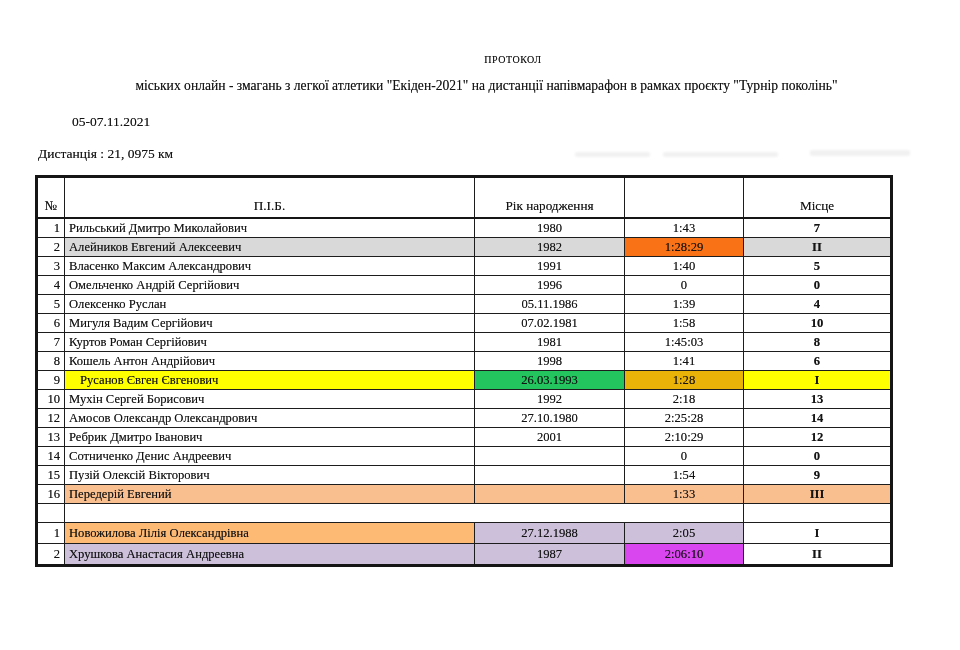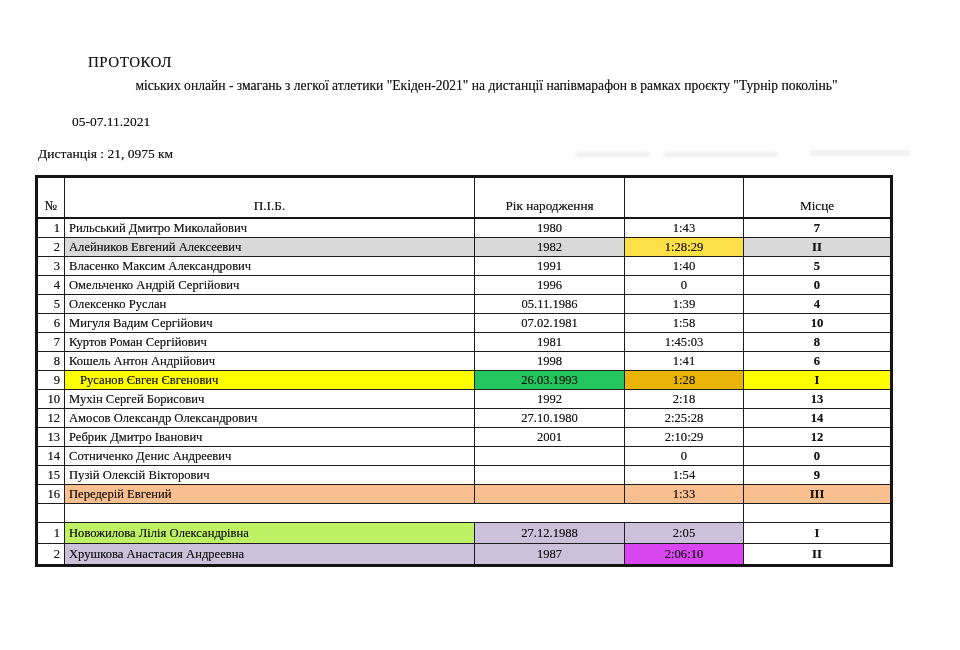--- a/index.html
+++ b/index.html
@@ -2,22 +2,22 @@
 <html><head>
 <meta charset="utf-8">
 <style>
   html,body { margin:0; padding:0; background:#ffffff; }
   .page {
     position:relative; width:960px; height:650px; background:#ffffff;
     font-family:"Liberation Serif", serif; color:#141414; overflow:hidden;
     text-shadow: 0 0 0.45px rgba(0,0,0,0.5);
   }
   .title {
-    position:absolute; top:54px; left:88px; right:0;
-    font-size:15px; letter-spacing:0.5px;
+    position:absolute; top:54px; left:66px; right:0;
+    text-align:center; font-size:10px; letter-spacing:0.5px;
   }
   .subtitle {
     position:absolute; top:78px; left:31px; right:18px;
     text-align:center; font-size:13.6px; white-space:nowrap;
   }
   .date { position:absolute; top:114px; left:72px; font-size:13.5px; }
   .distance { position:absolute; top:146px; left:38px; font-size:13.5px; }
 
   .artifact { position:absolute; background:rgba(120,120,120,0.10); border-radius:2px; filter:blur(1px); }
   .a1 { left:575px; top:152px; width:75px;  height:5px; }
@@ -81,21 +81,21 @@
           <td class="c-num">1</td>
           <td class="c-name">Рильський Дмитро Миколайович</td>
           <td class="c-year">1980</td>
           <td class="c-time">1:43</td>
           <td class="c-place">7</td>
         </tr>
         <tr>
           <td class="c-num">2</td>
           <td class="c-name" style="background: rgb(217, 217, 217);">Алейников Евгений Алексеевич</td>
           <td class="c-year" style="background: rgb(217, 217, 217);">1982</td>
-          <td class="c-time" style="background: #fde047;">1:28:29</td>
+          <td class="c-time" style="background: #f97316;">1:28:29</td>
           <td class="c-place" style="background: rgb(217, 217, 217);">II</td>
         </tr>
         <tr>
           <td class="c-num">3</td>
           <td class="c-name">Власенко Максим Александрович</td>
           <td class="c-year">1991</td>
           <td class="c-time">1:40</td>
           <td class="c-place">5</td>
         </tr>
         <tr>
@@ -186,21 +186,21 @@
     <tbody>
       <tr class="spacer">
         <td class="c-num"></td>
         <td colspan="3"></td>
         <td class="c-place"></td>
       </tr>
     </tbody>
     <tbody id="women-body" class="women">
         <tr>
           <td class="c-num">1</td>
-          <td class="c-name" style="background: #bef264;">Новожилова Лілія Олександрівна</td>
+          <td class="c-name" style="background: #fdba74;">Новожилова Лілія Олександрівна</td>
           <td class="c-year" style="background: rgb(204, 192, 218);">27.12.1988</td>
           <td class="c-time" style="background: rgb(204, 192, 218);">2:05</td>
           <td class="c-place">I</td>
         </tr>
         <tr>
           <td class="c-num">2</td>
           <td class="c-name" style="background: rgb(204, 192, 218);">Хрушкова Анастасия Андреевна</td>
           <td class="c-year" style="background: rgb(204, 192, 218);">1987</td>
           <td class="c-time" style="background: #d946ef;">2:06:10</td>
           <td class="c-place">II</td>

